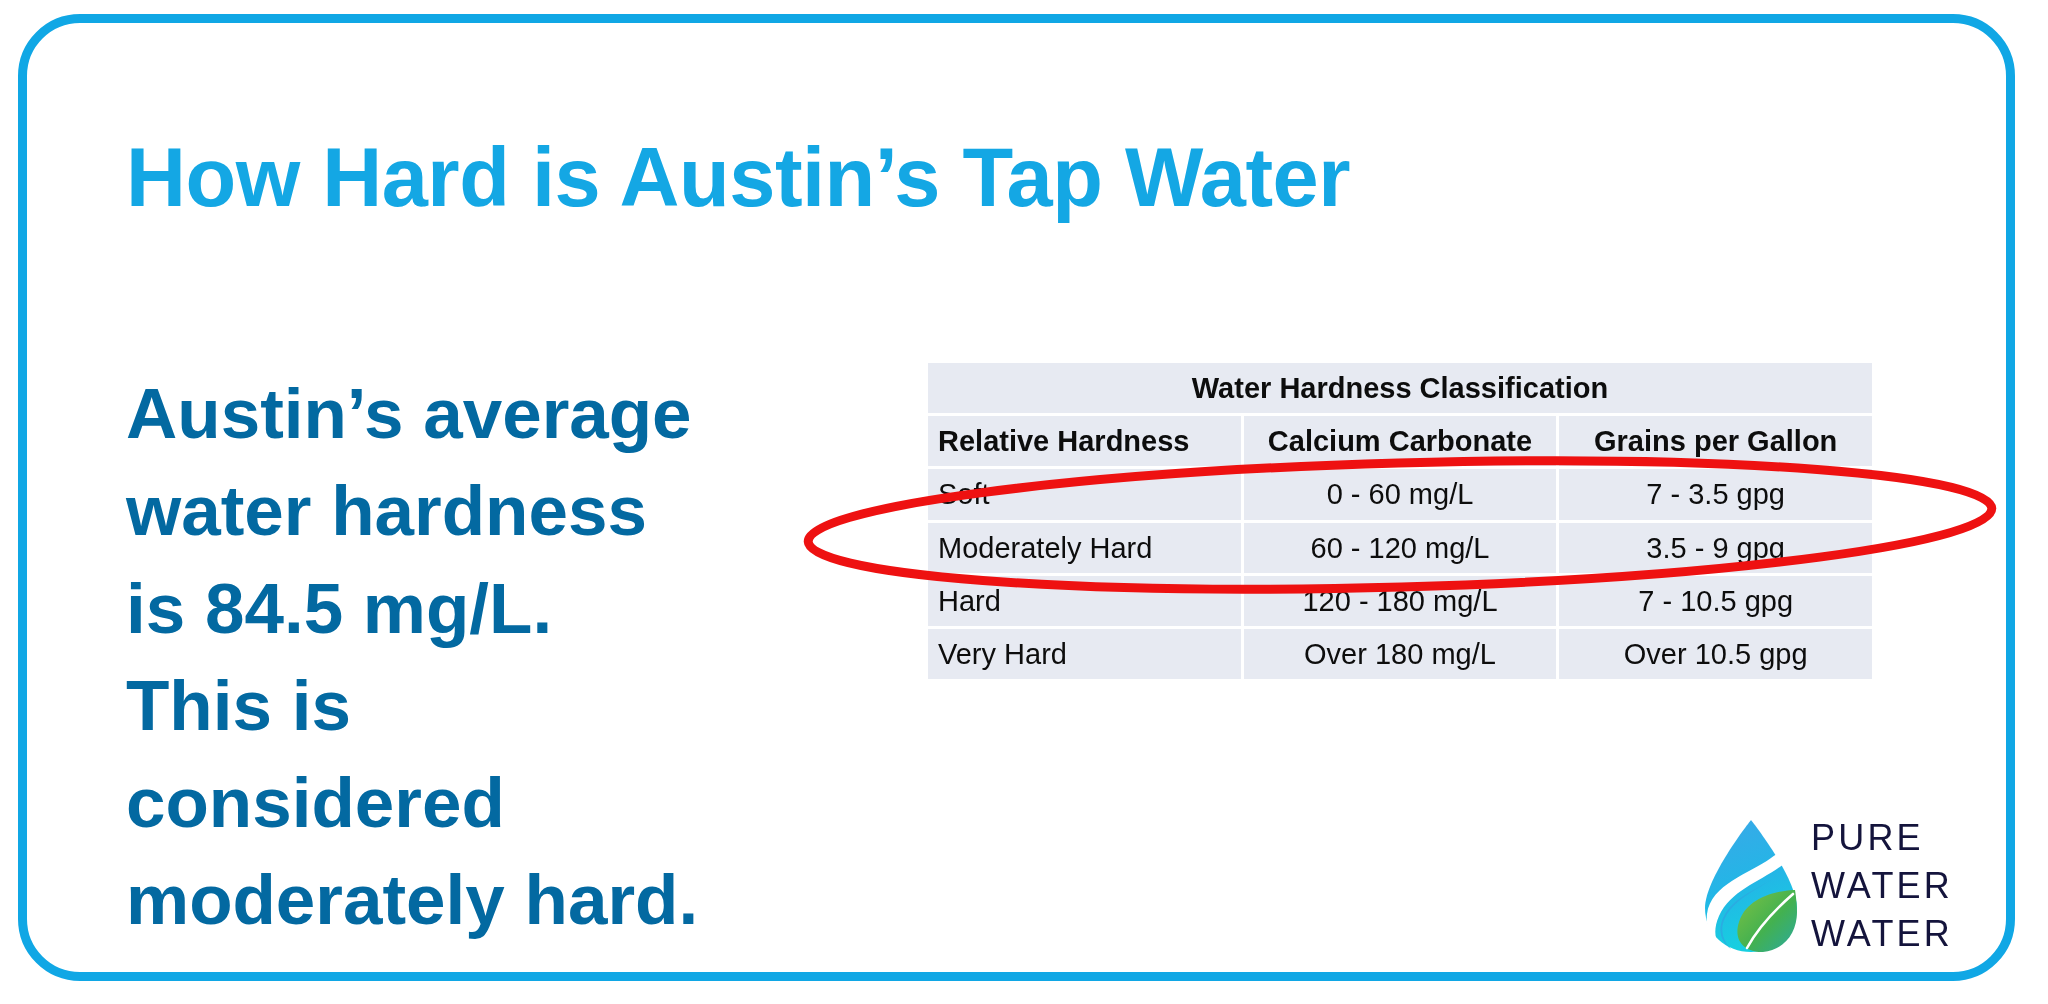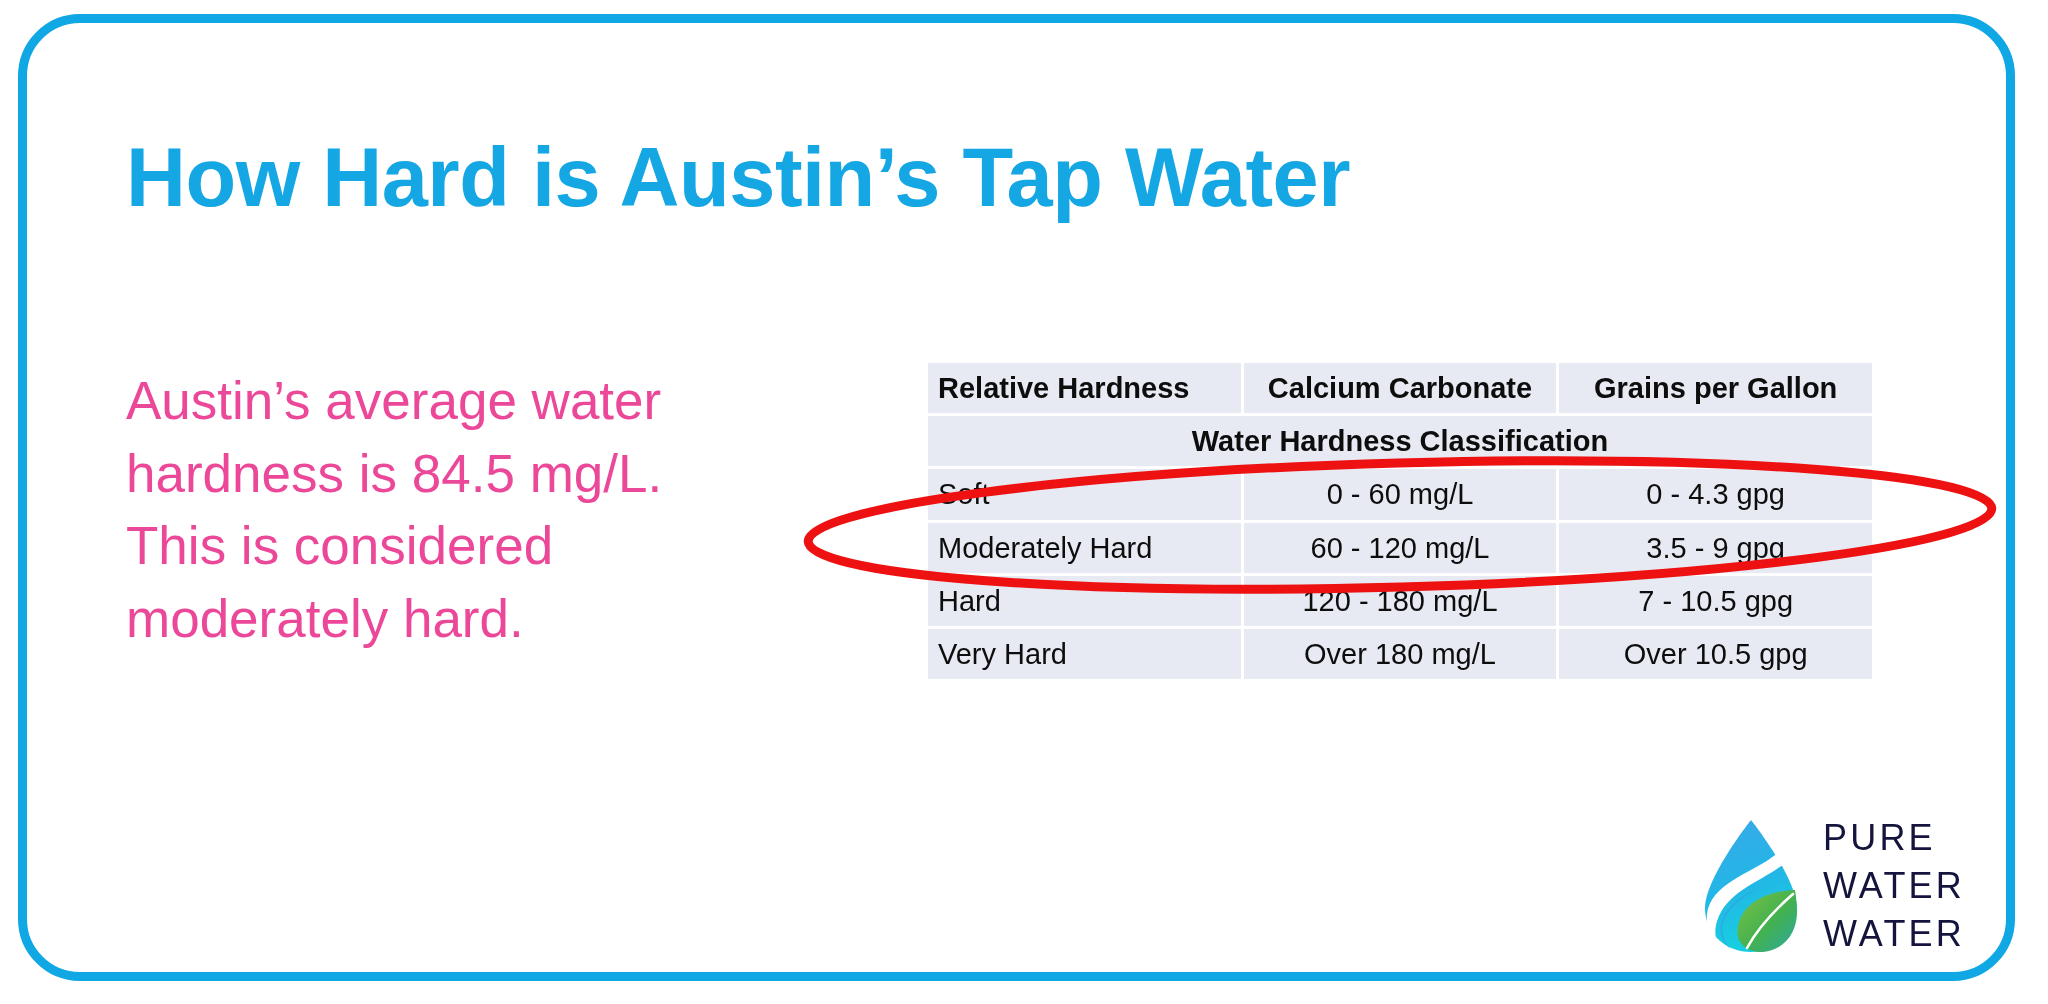--- a/index.html
+++ b/index.html
@@ -48,23 +48,23 @@
     line-height: 1.05;
     white-space: nowrap;
   }
 
   
   #intro-paragraph {
     position: absolute;
     left: 126px;
     top: 365px;
     width: 580px;
-    color: #ec4899;
-    font-size: 53px;
-    font-weight: normal;
+    color: #0369a1;
+    font-size: 71px;
+    font-weight: bold;
     line-height: 1.37;
   }
 
   
   #hardness-table-wrap {
     position: absolute;
     left: 925px;
     top: 360px;
     width: 950px;
   }
@@ -122,21 +122,21 @@
     height: 148px;
     display: flex;
     align-items: center;
   }
   #logo-mark {
     width: 108px;
     height: 140px;
     flex: 0 0 auto;
   }
   #logo-wordmark {
-    margin-left: 18px;
+    margin-left: 6px;
     color: #14143c;
     font-size: 36px;
     font-weight: normal;
     letter-spacing: 3.2px;
     line-height: 1.34;
   }
   #logo-wordmark div { white-space: nowrap; }
 </style>
 </head>
 <body>
@@ -146,31 +146,31 @@
   <div id="card-frame"></div>
 
   <div id="page-title">How Hard is Austin’s Tap Water</div>
 
   <div id="intro-paragraph">Austin’s average water hardness is 84.5 mg/L. This is considered moderately hard.</div>
 
   <div id="hardness-table-wrap">
     <table id="hardness-table">
       <tbody>
         <tr>
+          <td class="tbl-title" colspan="3">Water Hardness Classification</td>
+        </tr>
+        <tr>
           <td class="col-head ch-0">Relative Hardness</td>
           <td class="col-head ch-1">Calcium Carbonate</td>
           <td class="col-head ch-2">Grains per Gallon</td>
         </tr>
         <tr>
-          <td class="tbl-title" colspan="3">Water Hardness Classification</td>
-        </tr>
-        <tr>
           <td class="cell-0">Soft</td>
           <td class="cell-1">0 - 60 mg/L</td>
-          <td class="cell-2">0 - 4.3 gpg</td>
+          <td class="cell-2">7 - 3.5 gpg</td>
         </tr>
         <tr>
           <td class="cell-0">Moderately Hard</td>
           <td class="cell-1">60 - 120 mg/L</td>
           <td class="cell-2">3.5 - 9 gpg</td>
         </tr>
         <tr>
           <td class="cell-0">Hard</td>
           <td class="cell-1">120 - 180 mg/L</td>
           <td class="cell-2">7 - 10.5 gpg</td>

